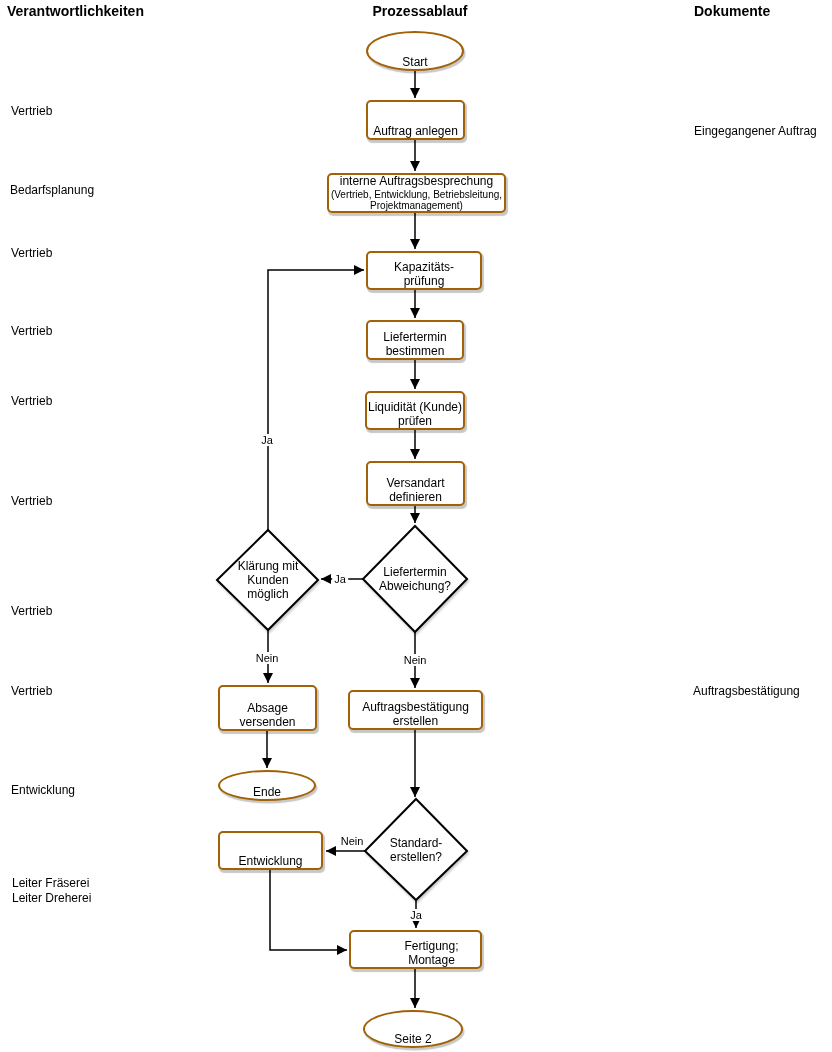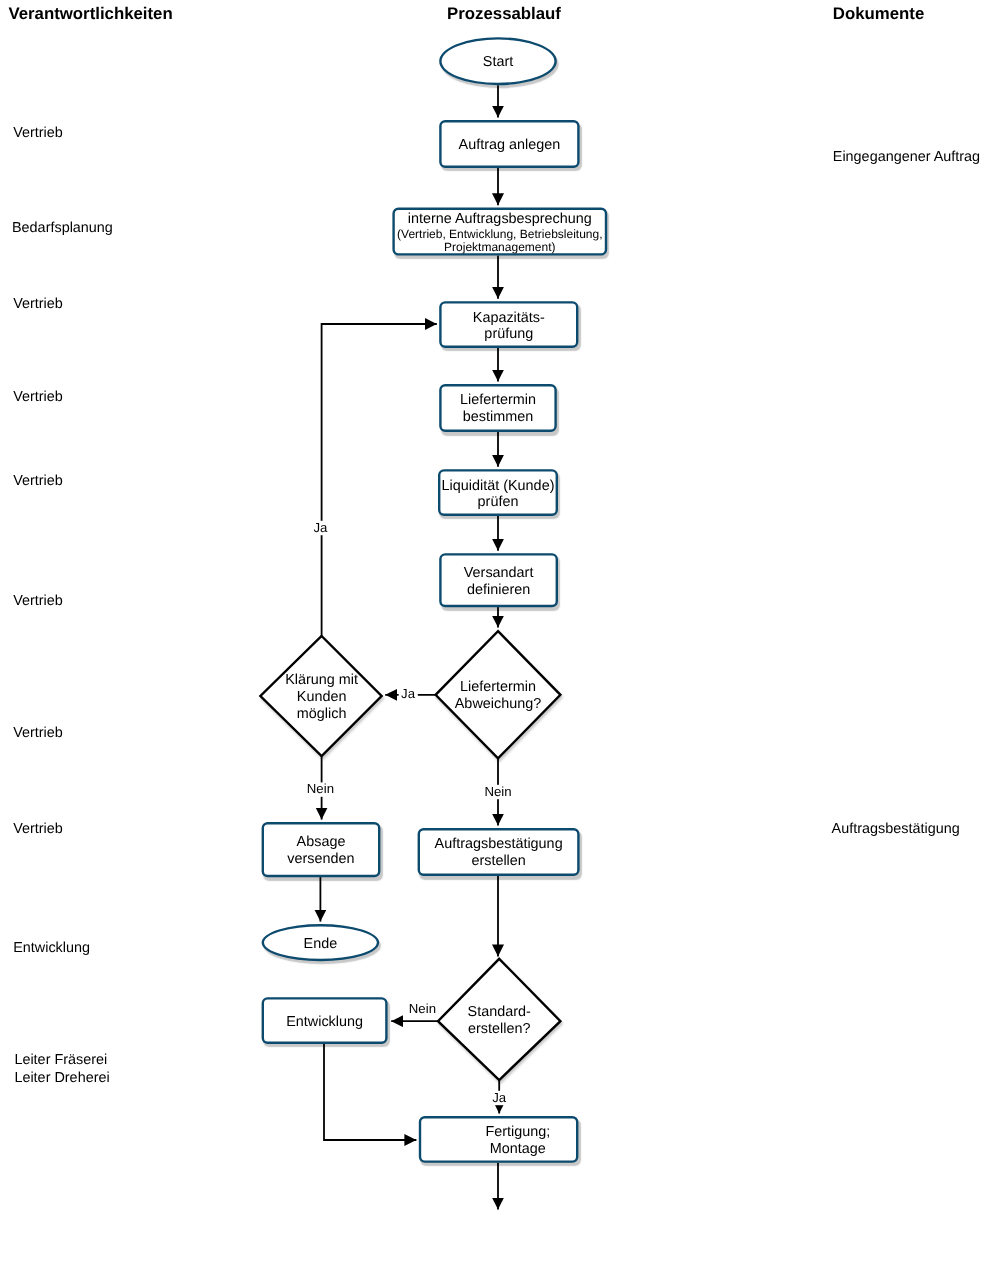--- a/index.html
+++ b/index.html
@@ -39,25 +39,25 @@
     position: absolute;
     font-size: 12px;
     white-space: pre-line;
     line-height: 15px;
     transform: translateY(-50%);
   }
   .node {
     position: absolute;
     box-sizing: border-box;
     background: #ffffff;
-    border: 2px solid #0c4a6e;
+    border: 2px solid #a16207;
     display: flex;
     flex-direction: column;
     align-items: center;
-    justify-content: center;
+    justify-content: flex-end;
     text-align: center;
     font-size: 12px;
     line-height: 14px;
     box-shadow: 1.5px 2.5px 1px rgba(0,0,0,0.22);
   }
   .node.rect { border-radius: 5px; }
   .node.terminator { border-radius: 50%; }
   .node-text { white-space: pre-line; }
   .node-subtext {
     white-space: pre-line;
@@ -135,21 +135,21 @@
   <div class="col-label" style="left:12px; top:891px;">Leiter Fräserei
 Leiter Dreherei</div>
 
   <div class="col-label" style="left:694px; top:131px;">Eingegangener Auftrag</div>
   <div class="col-label" style="left:693px; top:691px;">Auftragsbestätigung</div>
 
   <div class="node terminator" style="left:366px; top:31px; width:98px; height:40px;">
     <span class="node-text">Start</span>
   </div>
 
-  <div class="node rect" style="left:366px; top:100px; width:117px; height:40px;">
+  <div class="node rect" style="left:366px; top:100px; width:99px; height:40px;">
     <span class="node-text">Auftrag anlegen</span>
   </div>
 
   <div class="node rect" style="left:327px; top:173px; width:179px; height:40px;">
     <span class="node-text">interne Auftragsbesprechung</span>
     <span class="node-subtext">(Vertrieb, Entwicklung, Betriebsleitung,
 Projektmanagement)</span>
   </div>
 
   <div class="node rect" style="left:366px; top:251px; width:116px; height:39px;">
@@ -196,20 +196,23 @@
 erstellen?</div>
 
   <div class="node rect" style="left:218px; top:831px; width:105px; height:39px;">
     <span class="node-text">Entwicklung</span>
   </div>
 
   <div class="node rect" style="left:349px; top:930px; width:133px; height:39px;padding-left:32px;">
     <span class="node-text">Fertigung; Montage</span>
   </div>
 
+  <div class="node terminator" style="left:363px; top:1010px; width:100px; height:38px;">
+    <span class="node-text">Seite 2</span>
+  </div>
 
   <div class="edge-label" style="left:267px; top:440px;">Ja</div>
   <div class="edge-label" style="left:340px; top:579px;">Ja</div>
   <div class="edge-label" style="left:267px; top:658px;">Nein</div>
   <div class="edge-label" style="left:415px; top:660px;">Nein</div>
   <div class="edge-label" style="left:352px; top:841px;">Nein</div>
   <div class="edge-label" style="left:416px; top:915px;">Ja</div>
 
 </div>
 

